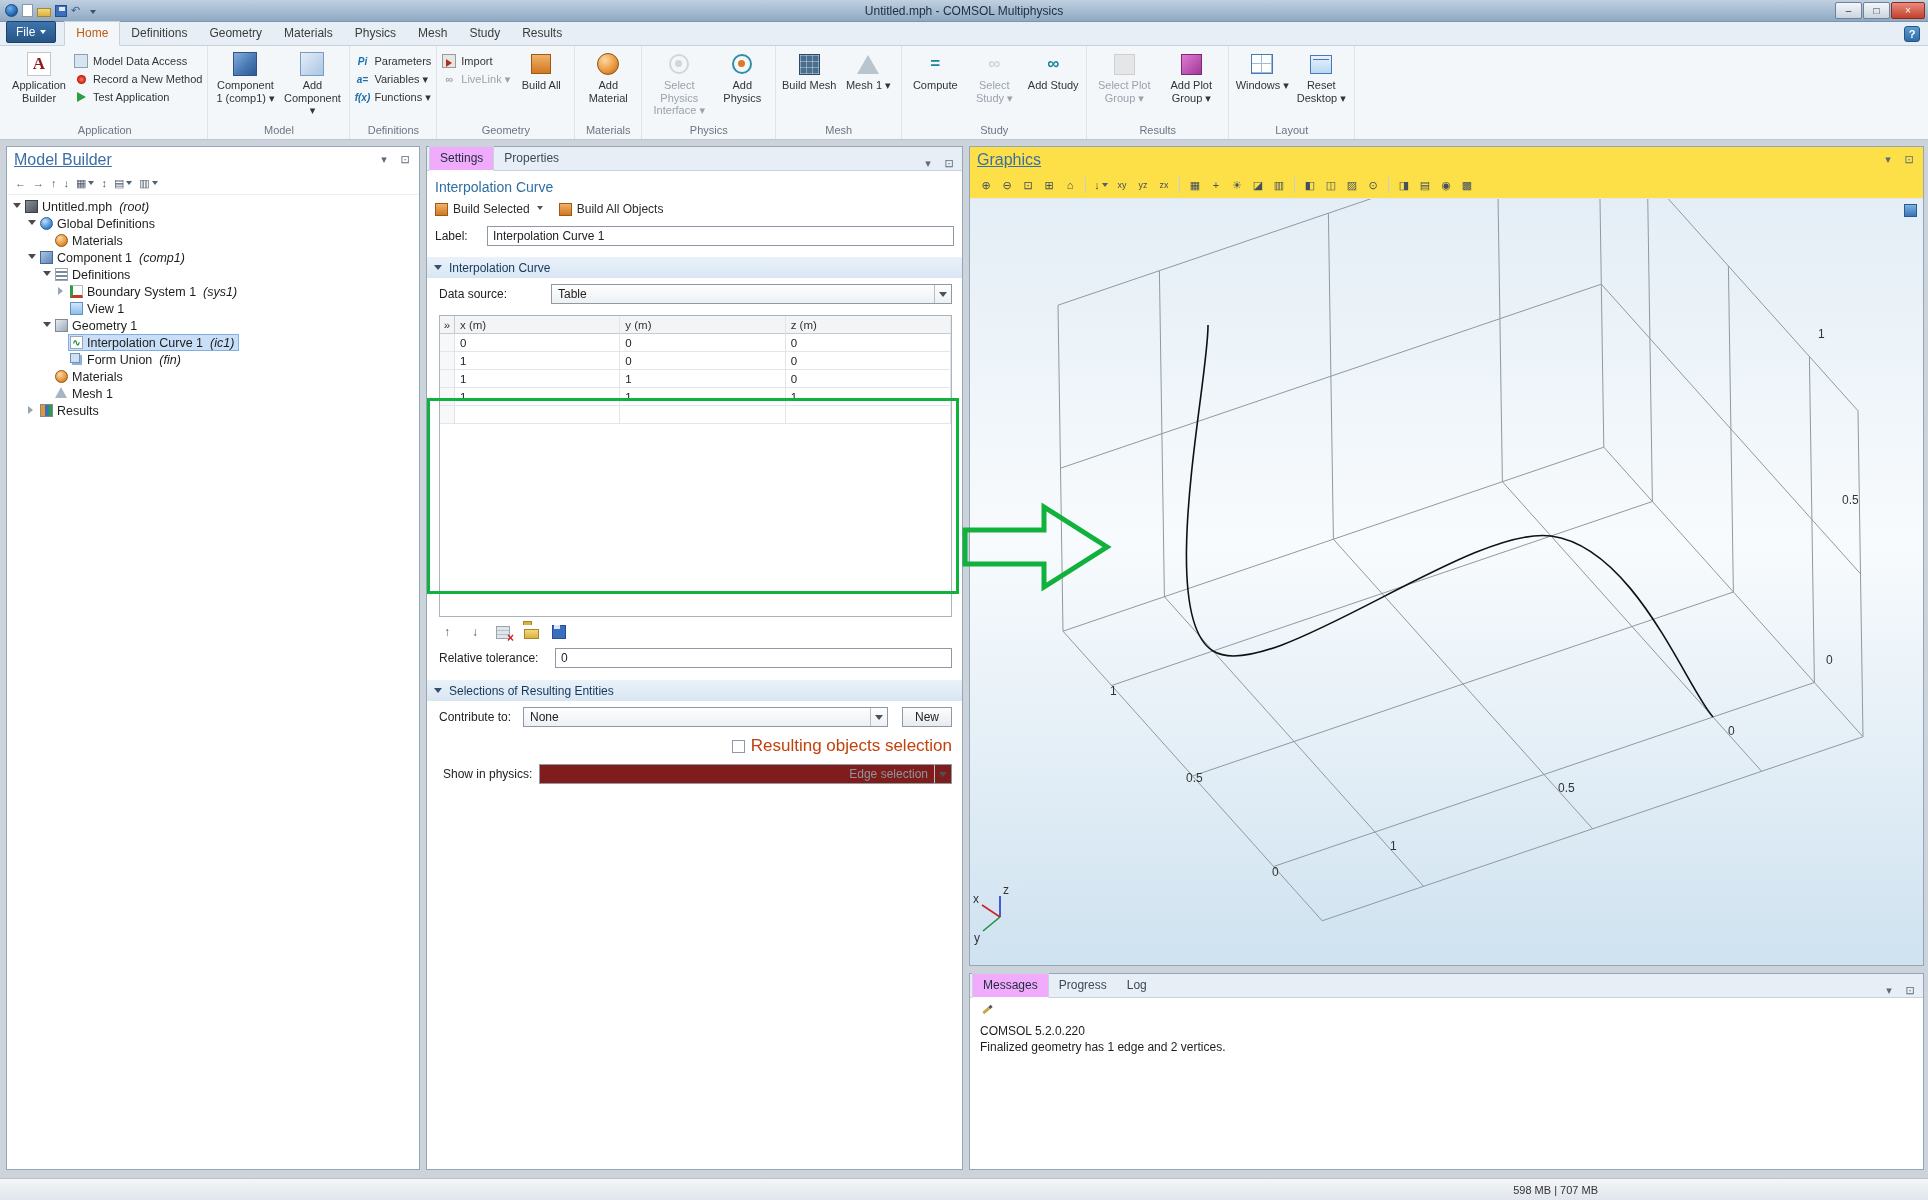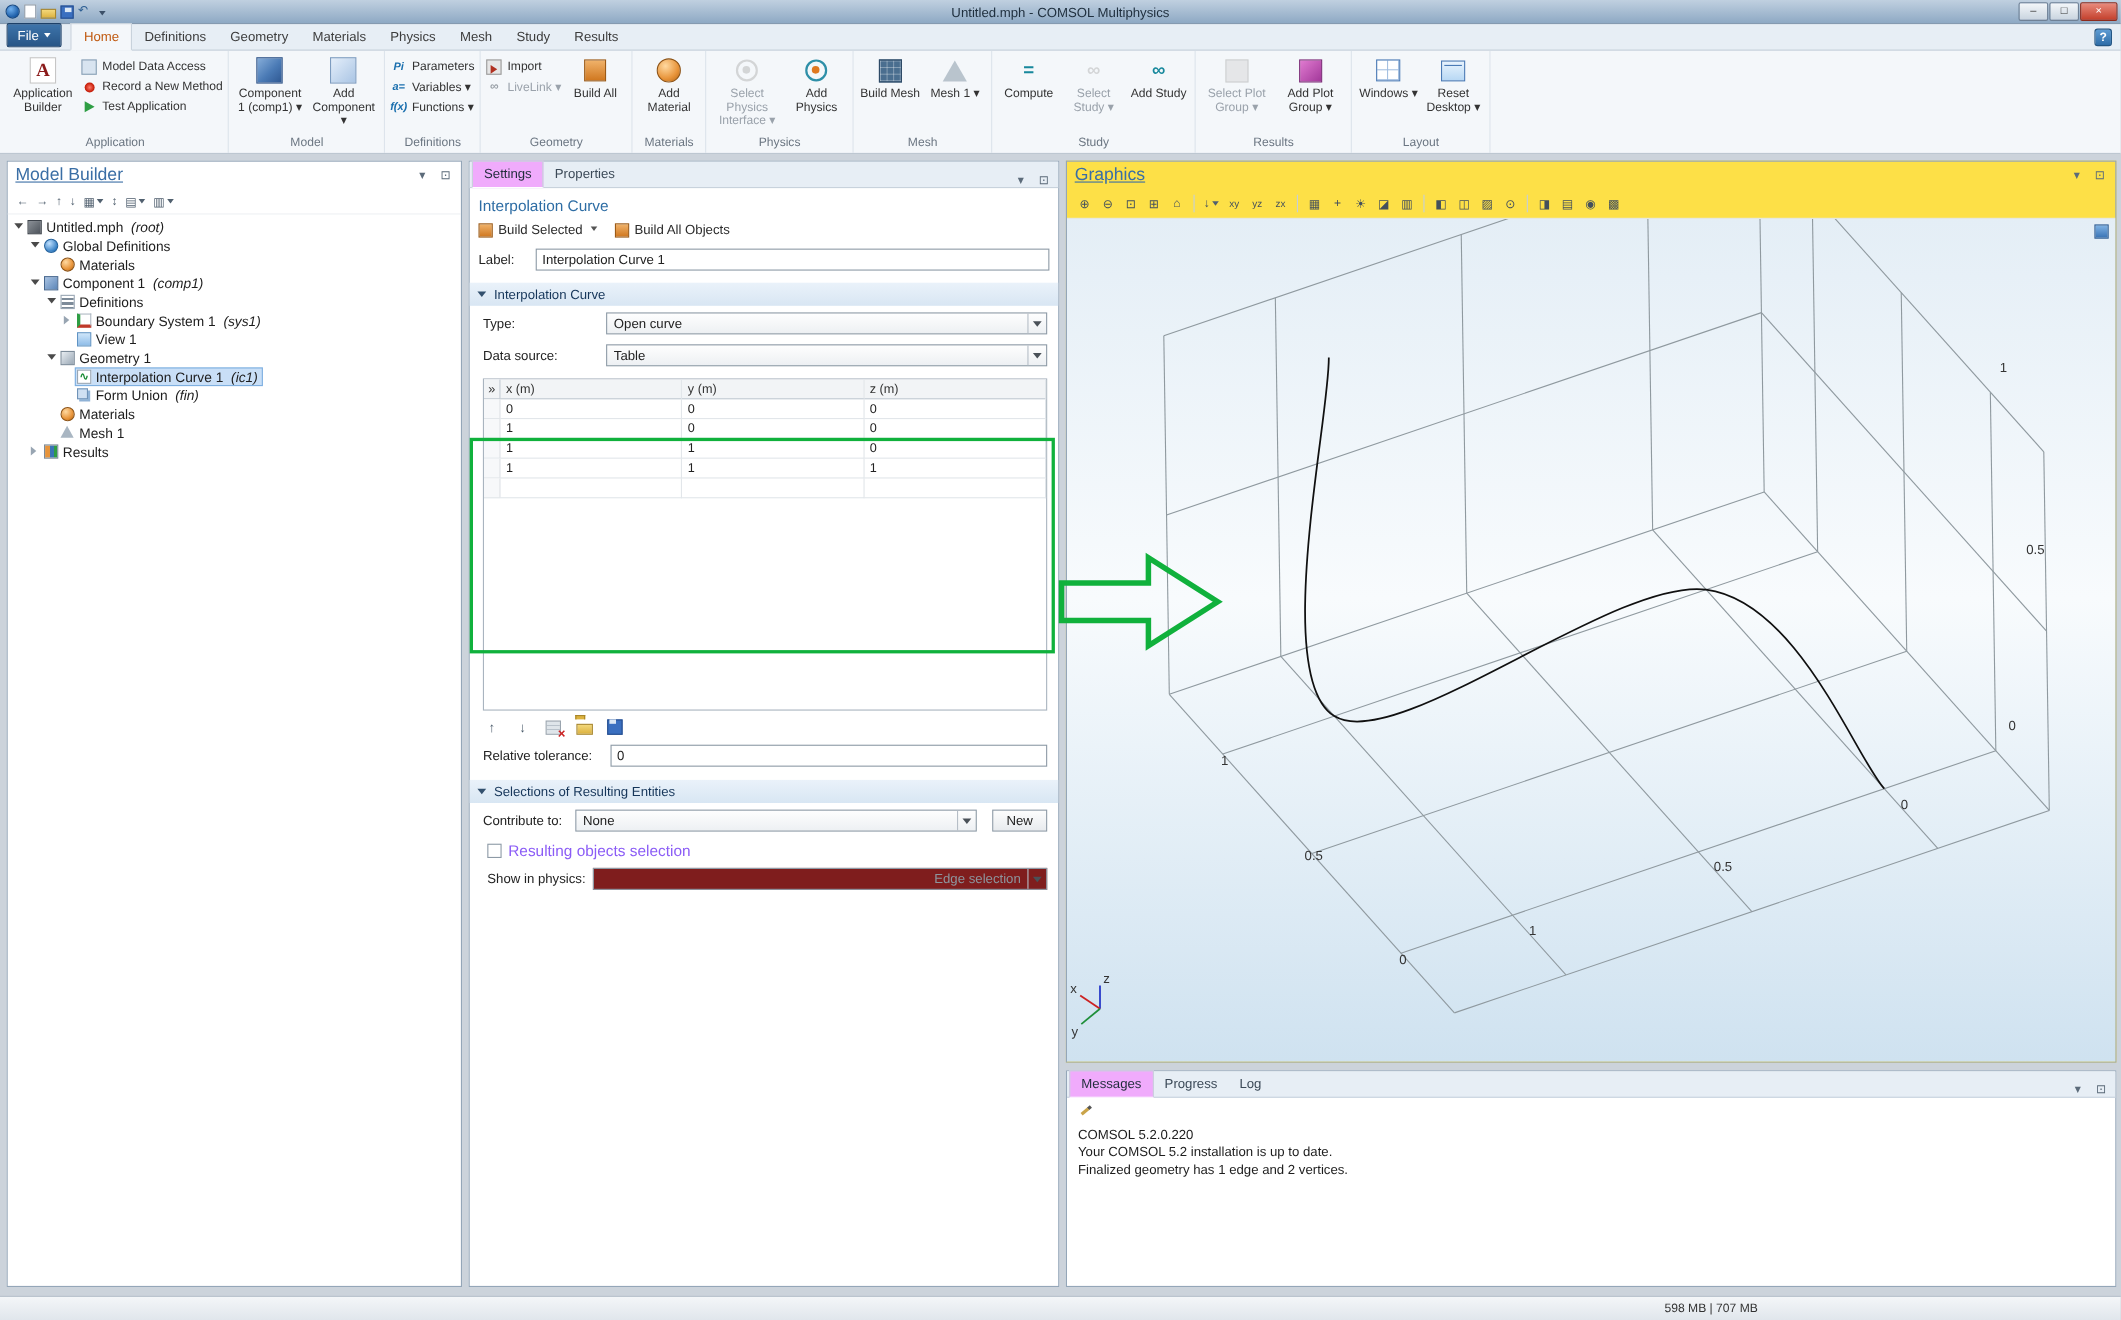--- a/index.html
+++ b/index.html
@@ -144,21 +144,21 @@
   .tr:not(.head) .tc.gut{background:#f7f8fa;border-right:1px solid #dfe3e7;}
   .tfill{flex:1;}
   .tblicons{display:flex;gap:12px;padding:7px 8px 2px 12px;align-items:center;}
   .fi{width:16px;height:16px;display:flex;align-items:center;justify-content:center;font-size:12px;color:#4a5a6a;position:relative;}
   .fi-clear{background:repeating-linear-gradient(#dfe5ea 0 3px,#b9c2cb 3px 4px);border:1px solid #9aa4ae;width:14px;height:13px;}
   .fi-clear::after{content:"×";position:absolute;right:-3px;bottom:-5px;color:#c22;font-weight:bold;font-size:12px;}
   .fi-folder{background:linear-gradient(#f3d87b,#dcb23f);border:1px solid #a8862a;width:15px;height:10px;margin-top:4px;}
   .fi-folder::before{content:"";position:absolute;left:0;top:-3px;width:7px;height:3px;background:#dcb23f;border:1px solid #a8862a;border-bottom:none;}
   .fi-save{background:#3a6fc0;border:1px solid #274e8d;width:14px;height:14px;}
   .fi-save::before{content:"";position:absolute;left:3px;top:1px;width:6px;height:4px;background:#dce8f5;}
-  .checkrow{display:flex;align-items:center;gap:6px;padding:6px 10px 2px 16px;font-size:14px;color:#8b5cf6;}
+  .checkrow{display:flex;align-items:center;gap:6px;padding:6px 10px 2px 16px;font-size:17px;color:#c2410c;justify-content:flex-end;}
   .cbox{width:13px;height:13px;border:1px solid #8d9aa6;background:#fff;flex:none;}
   .newbtn{margin-left:14px;width:50px;height:20px;border:1px solid #8d9aa6;background:linear-gradient(#fdfdfd,#e8ebee);font-size:12px;color:#222;display:flex;align-items:center;justify-content:center;flex:none;}
 
   
   .gtools{height:27px;display:flex;align-items:center;padding:0 6px;border-bottom:1px solid #e3e8ee;gap:1px;}
   .gtb{min-width:20px;height:19px;display:flex;align-items:center;justify-content:center;font-size:11px;color:#44505c;padding:0 1px;}
   .gtb.small{font-size:9px;}
   .gsep{width:1px;height:16px;background:#c6cfd8;margin:0 4px;}
   .canvas{position:absolute;left:0;right:0;top:52px;bottom:0;background:linear-gradient(#e4eef6 0%,#f8fbfd 45%,#cfe2f0 100%);overflow:hidden;}
   .canvas svg{position:absolute;left:0;top:0;}
@@ -546,27 +546,20 @@
           <span>Build All Objects</span>
         </span>
       </div>
       <div class="labelrow">
         <span class="flbl">Label:</span>
         <input class="tin grow" value="Interpolation Curve 1" style="">
       </div>
 
       <div class="sechead">
         <span>Interpolation Curve</span>
-      </div>
-      <div class="formrow">
-        <span class="flabel w112">Type:</span>
-        <div class="selbox">
-          <span class="txt">Open curve</span>
-          <span class="ddbtn"></span>
-        </div>
       </div>
       <div class="formrow">
         <span class="flabel w112">Data source:</span>
         <div class="selbox">
           <span class="txt">Table</span>
           <span class="ddbtn"></span>
         </div>
       </div>
 
       <div class="tbl">
@@ -739,21 +732,20 @@
           <div class="ptab">Progress</div>
           <div class="ptab">Log</div>
           <span class="phicons" style="margin-left:auto;padding-right:6px;">
             <span class="phico">▾</span>
             <span class="phico">⊡</span>
           </span>
         </div>
         <div class="mcontent">
           <span class="msg-pencil"></span>
           <div class="mline">COMSOL 5.2.0.220</div>
-          <div class="mline">Your COMSOL 5.2 installation is up to date.</div>
           <div class="mline">Finalized geometry has 1 edge and 2 vertices.</div>
         </div>
       </div>
     </div>
   </div>
 
   <div class="statusbar">
     <span class="mem">598 MB | 707 MB</span>
   </div>
 

